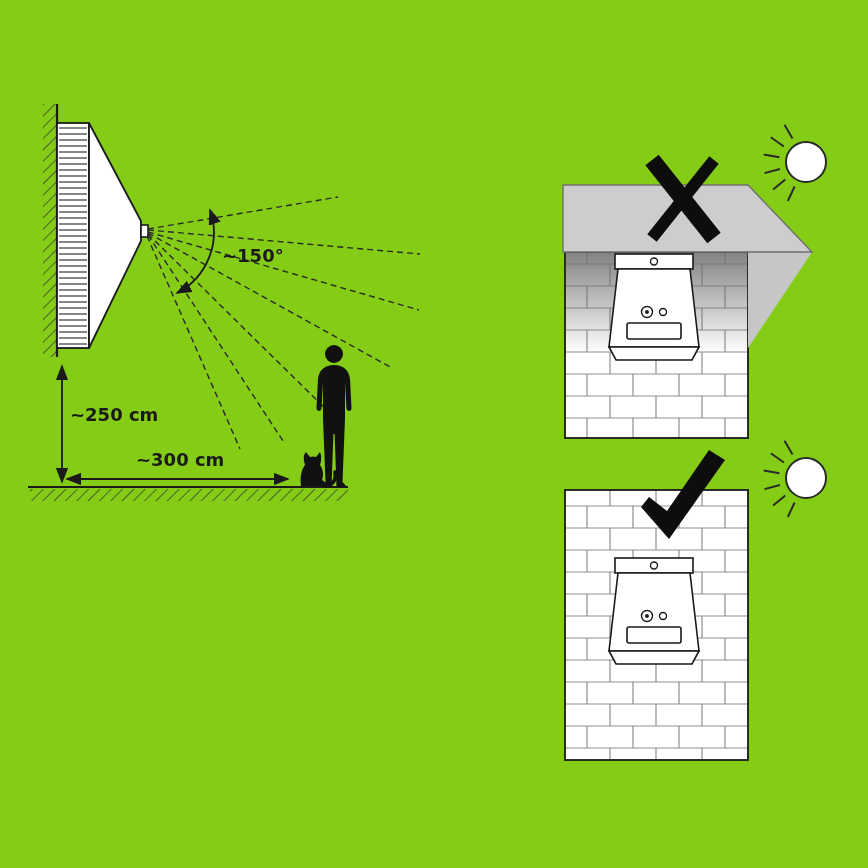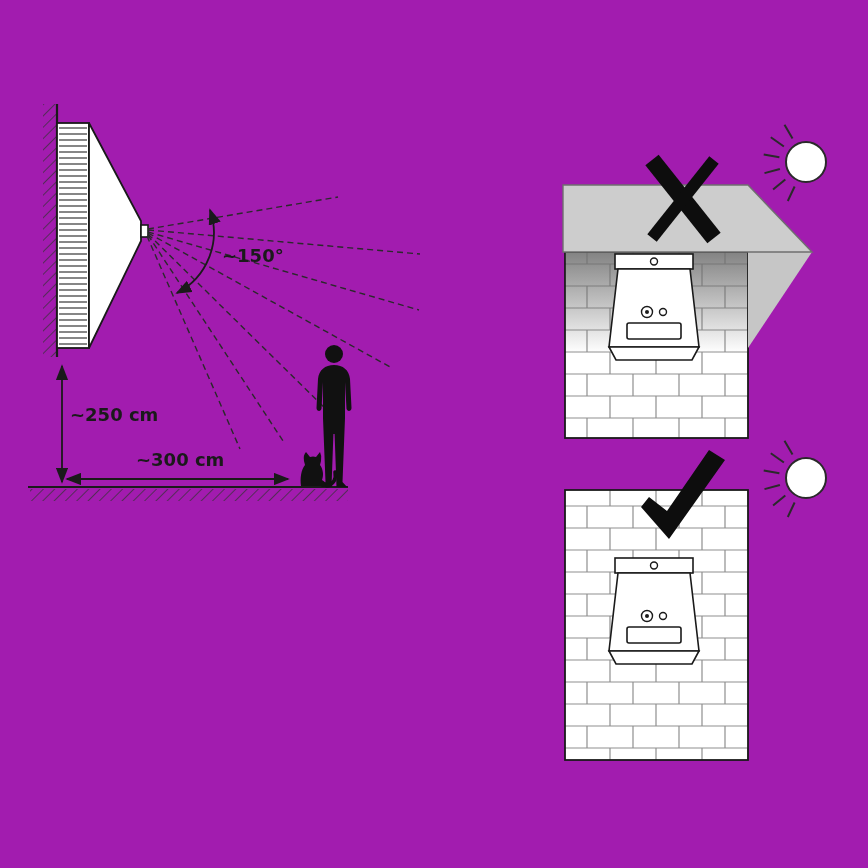--- a/index.html
+++ b/index.html
@@ -1,16 +1,16 @@
 <!DOCTYPE html>
 <html><head>
 <meta charset="utf-8">
 <style>
   html,body{margin:0;padding:0;background:#ffffff;}
-  .stage{position:relative;width:868px;height:868px;background:#a21caf;overflow:hidden;
+  .stage{position:relative;width:868px;height:868px;background:#84cc16;overflow:hidden;
          font-family:"DejaVu Sans","Liberation Sans",sans-serif;}
   svg{position:absolute;left:0;top:0;}
   text.dim{font-family:"DejaVu Sans","Liberation Sans",sans-serif;font-weight:bold;
            font-size:18px;fill:#1a1a1a;}
 </style>
 </head>
 <body>
 
 <div class="stage">
 <svg width="868" height="868" viewBox="0 0 868 868">

